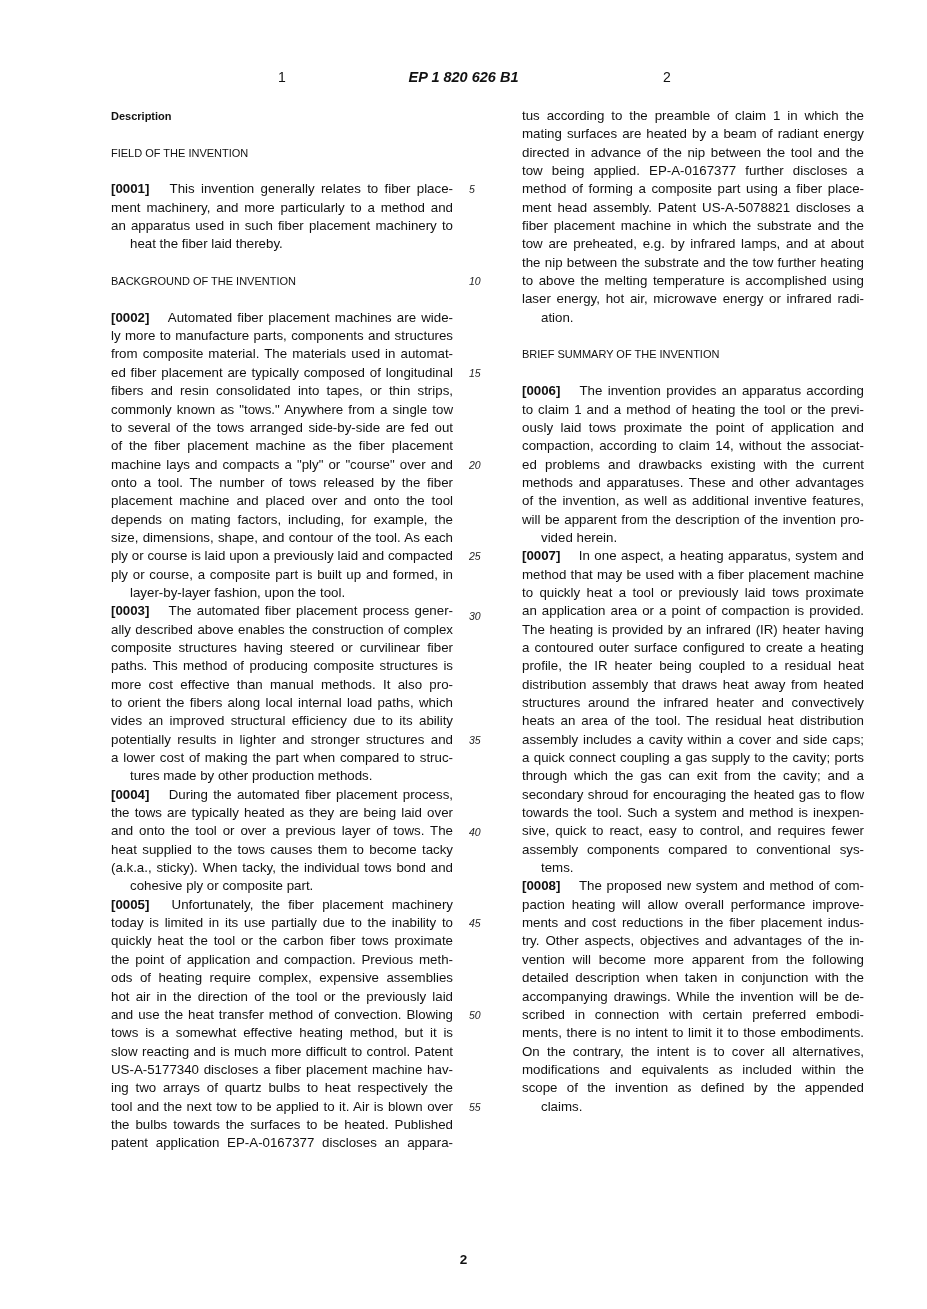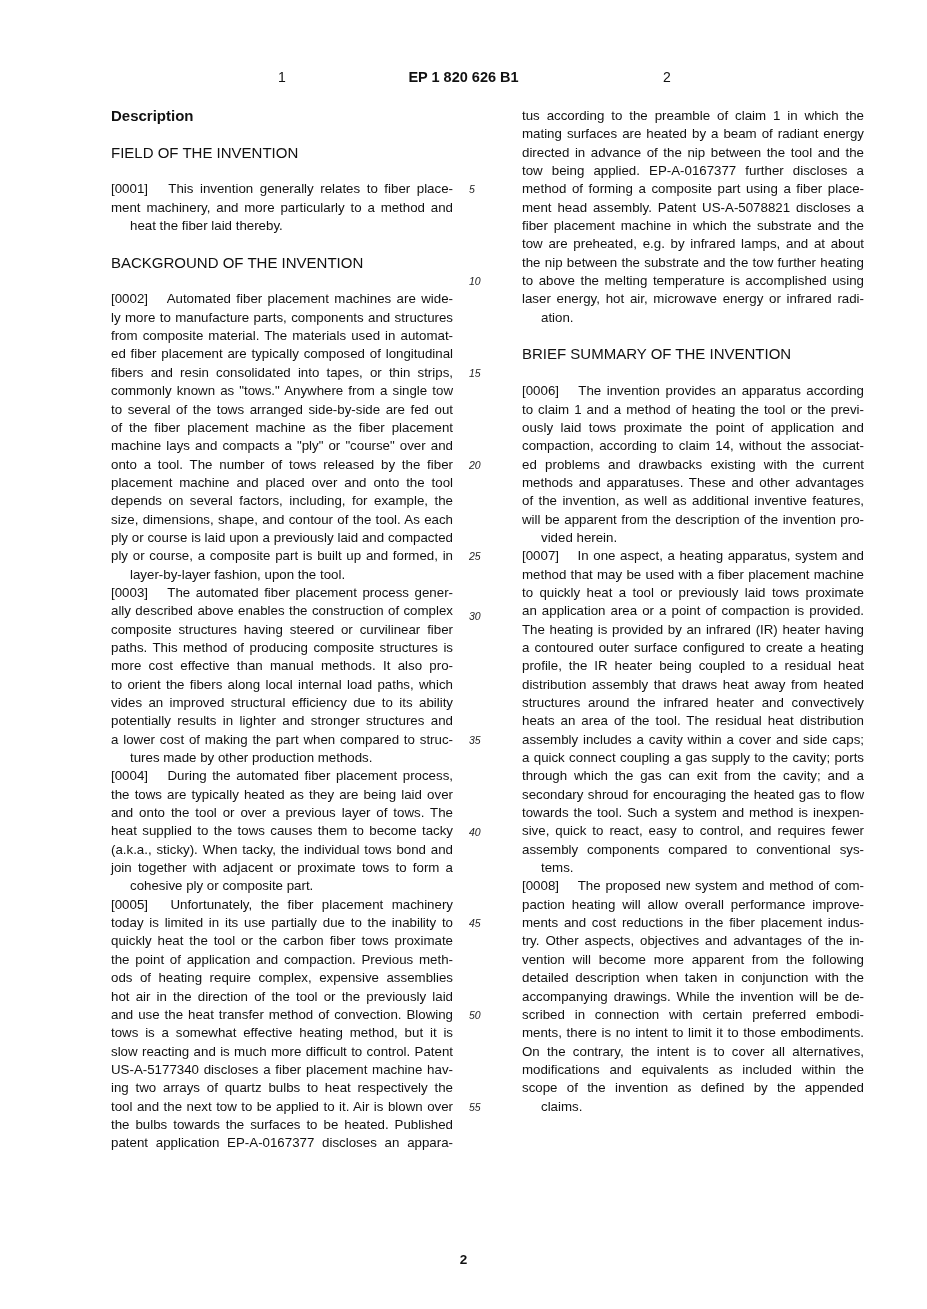--- a/index.html
+++ b/index.html
@@ -1,31 +1,31 @@
 <!DOCTYPE html>
 <html><head>
 <meta charset="utf-8">
 <style>
   html, body { margin: 0; padding: 0; background: #ffffff; }
   body { width: 927px; height: 1309px; position: relative; overflow: hidden;
          font-family: "Liberation Sans", sans-serif; color: #111; }
   .hdr { position: absolute; top: 69px; font-size: 14px; }
   .hdr-left { left: 278px; }
-  .hdr-title { left: 0; width: 927px; text-align: center; font-weight: bold; font-size: 14.5px; }
+  .hdr-title { left: 0; width: 927px; text-align: center; font-weight: bold; font-size: 14.5px; font-style: italic; }
   .hdr-right { left: 663px; }
   .col { position: absolute; top: 107px; width: 342px; }
   .col-left { left: 111px; }
   .col-right { left: 522px; }
   .line { height: 18.35px; line-height: 18.35px; font-size: 13.3px;
           text-align: justify; text-align-last: justify; white-space: nowrap; overflow: visible; }
   .line.last { text-align-last: left; margin-left: 19px; }
   .line.blank { }
-  .heading { height: 18.35px; line-height: 18.35px; font-size: 15px; white-space: nowrap; }
+  .heading { height: 18.35px; line-height: 18.35px; font-size: 11px; white-space: nowrap; }
   .bold { font-weight: bold; }
-  .pnum { font-weight: normal; margin-right: 14px; }
+  .pnum { font-weight: bold; margin-right: 14px; }
   .ln { position: absolute; left: 469px; font-size: 10.5px; font-style: italic; color: #222; }
   .footer { position: absolute; top: 1252px; left: 0; width: 927px; text-align: center;
             font-weight: bold; font-size: 13.5px; }
 </style>
 </head>
 <body>
 
 <div>
   <span class="hdr hdr-left">1</span>
   <span class="hdr hdr-title">EP 1 820 626 B1</span>
@@ -33,38 +33,39 @@
 </div>
 
 <div class="col col-left" id="col-left">
     <div class="heading bold">Description</div>
     <div class="line blank"></div>
     <div class="heading">FIELD OF THE INVENTION</div>
     <div class="line blank"></div>
     <div>
       <div class="line" style="text-align-last: justify;"><span class="pnum">[0001]</span> <span>This invention generally relates to fiber place-</span></div>
       <div class="line">ment machinery, and more particularly to a method and</div>
+      <div class="line">an apparatus used in such fiber placement machinery to</div>
       <div class="line last">heat the fiber laid thereby.</div>
     </div>
     <div class="line blank"></div>
     <div class="heading">BACKGROUND OF THE INVENTION</div>
     <div class="line blank"></div>
     <div>
       <div class="line" style="text-align-last: justify;"><span class="pnum">[0002]</span> <span>Automated fiber placement machines are wide-</span></div>
       <div class="line">ly more to manufacture parts, components and structures</div>
       <div class="line">from composite material. The materials used in automat-</div>
       <div class="line">ed fiber placement are typically composed of longitudinal</div>
       <div class="line">fibers and resin consolidated into tapes, or thin strips,</div>
       <div class="line">commonly known as "tows." Anywhere from a single tow</div>
       <div class="line">to several of the tows arranged side-by-side are fed out</div>
       <div class="line">of the fiber placement machine as the fiber placement</div>
       <div class="line">machine lays and compacts a "ply" or "course" over and</div>
       <div class="line">onto a tool. The number of tows released by the fiber</div>
       <div class="line">placement machine and placed over and onto the tool</div>
-      <div class="line">depends on several factors, including, for example, the</div>
+      <div class="line">depends on mating factors, including, for example, the</div>
       <div class="line">size, dimensions, shape, and contour of the tool. As each</div>
       <div class="line">ply or course is laid upon a previously laid and compacted</div>
       <div class="line">ply or course, a composite part is built up and formed, in</div>
       <div class="line last">layer-by-layer fashion, upon the tool.</div>
     </div>
     <div>
       <div class="line" style="text-align-last: justify;"><span class="pnum">[0003]</span> <span>The automated fiber placement process gener-</span></div>
       <div class="line">ally described above enables the construction of complex</div>
       <div class="line">composite structures having steered or curvilinear fiber</div>
       <div class="line">paths. This method of producing composite structures is</div>
@@ -74,21 +75,20 @@
       <div class="line">potentially results in lighter and stronger structures and</div>
       <div class="line">a lower cost of making the part when compared to struc-</div>
       <div class="line last">tures made by other production methods.</div>
     </div>
     <div>
       <div class="line" style="text-align-last: justify;"><span class="pnum">[0004]</span> <span>During the automated fiber placement process,</span></div>
       <div class="line">the tows are typically heated as they are being laid over</div>
       <div class="line">and onto the tool or over a previous layer of tows. The</div>
       <div class="line">heat supplied to the tows causes them to become tacky</div>
       <div class="line">(a.k.a., sticky). When tacky, the individual tows bond and</div>
-      <div class="line">join together with adjacent or proximate tows to form a</div>
       <div class="line last">cohesive ply or composite part.</div>
     </div>
     <div>
       <div class="line" style="text-align-last: justify;"><span class="pnum">[0005]</span> <span>Unfortunately, the fiber placement machinery</span></div>
       <div class="line">today is limited in its use partially due to the inability to</div>
       <div class="line">quickly heat the tool or the carbon fiber tows proximate</div>
       <div class="line">the point of application and compaction. Previous meth-</div>
       <div class="line">ods of heating require complex, expensive assemblies</div>
       <div class="line">hot air in the direction of the tool or the previously laid</div>
       <div class="line">and use the heat transfer method of convection. Blowing</div>

